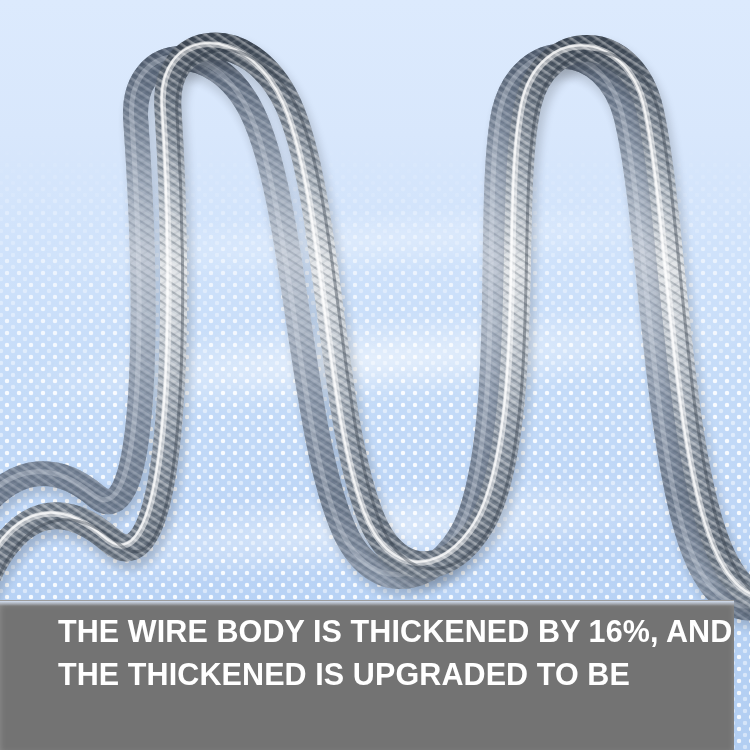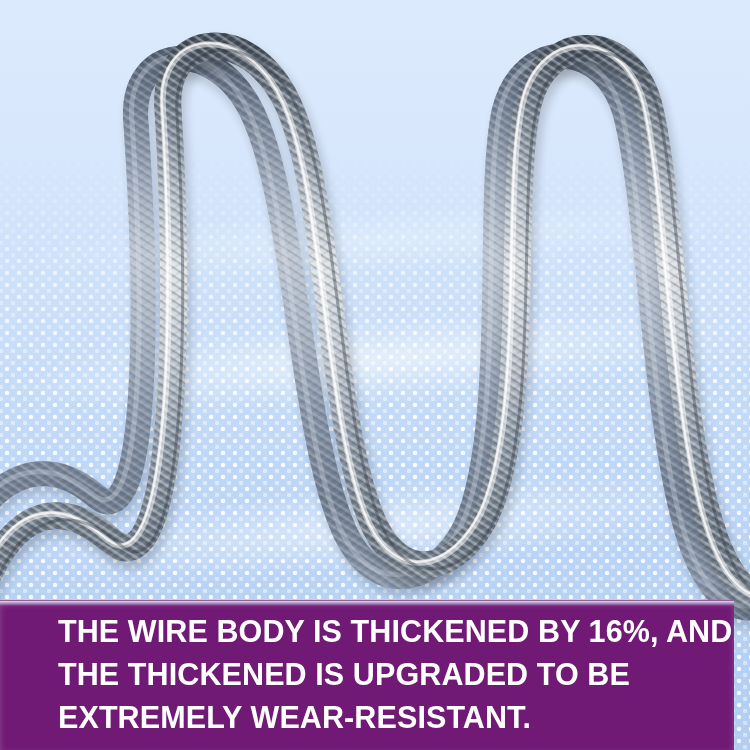--- a/index.html
+++ b/index.html
@@ -93,21 +93,21 @@
     display: block;
   }
 
   
   .caption-band {
     position: absolute;
     left: 0;
     right: 16px;
     bottom: 0;
     height: 149px;
-    background: #701a75;
+    background: #737373;
     border-top: 1px solid rgba(255,255,255,0.30);
     box-shadow: inset 0 3px 6px rgba(255,255,255,0.22);
   }
   .caption-band::before {
     content: "";
     position: absolute;
     left: 0; right: 0; top: 0;
     height: 5px;
     background: linear-gradient(180deg, rgba(214,226,245,0.95), rgba(157,173,201,0));
   }
@@ -243,17 +243,16 @@
         <use href="#coilA" fill="none" stroke="#2f3945" stroke-width="3" stroke-linecap="round" opacity="0.40" transform="translate(9,4)"></use>
       </g>
 
     </g>
   </svg>
 
   <div class="caption-band">
     <div class="caption-text">
       <span class="caption-line">THE WIRE BODY IS THICKENED BY 16%, AND</span>
       <span class="caption-line">THE THICKENED IS UPGRADED TO BE</span>
-      <span class="caption-line">EXTREMELY WEAR-RESISTANT.</span>
     </div>
   </div>
 
 </div>
 
 </body></html>

